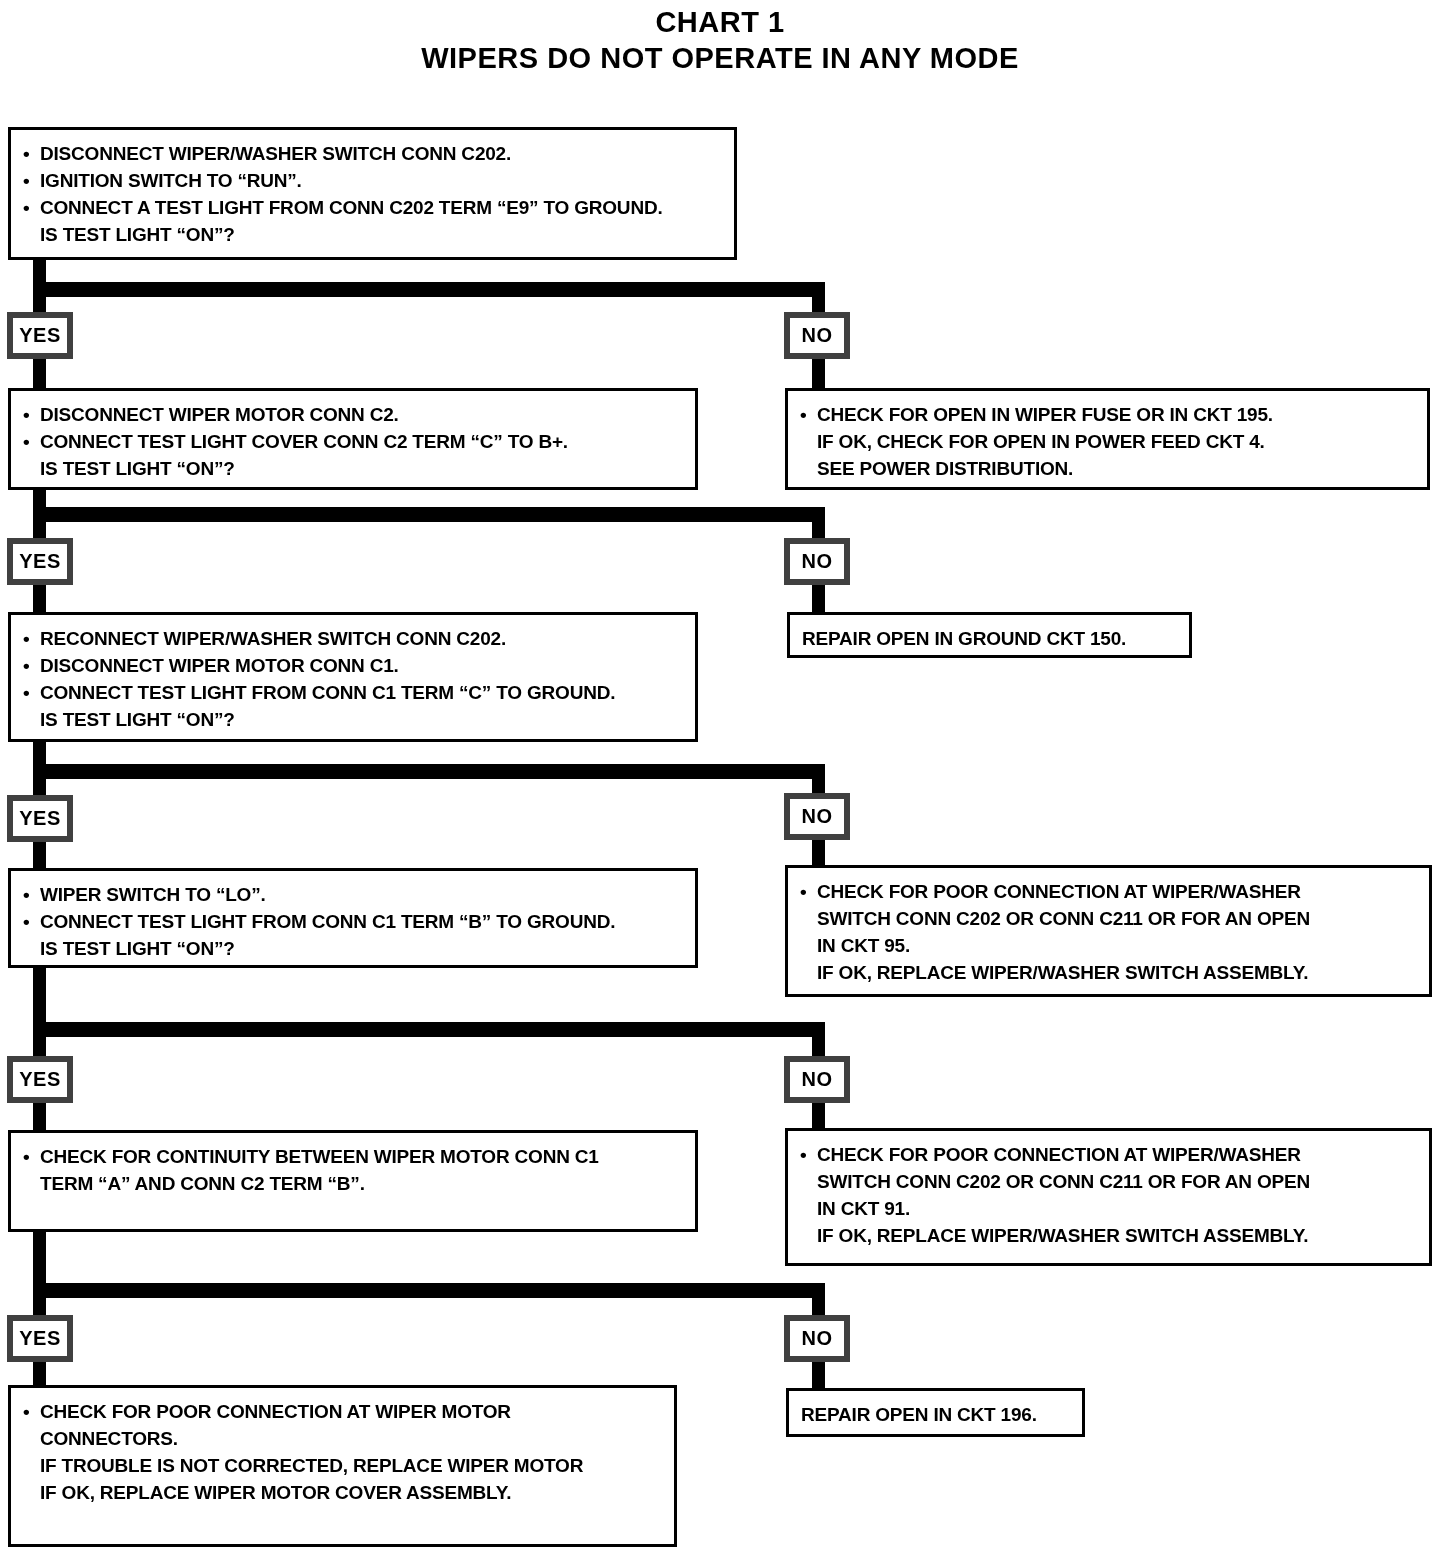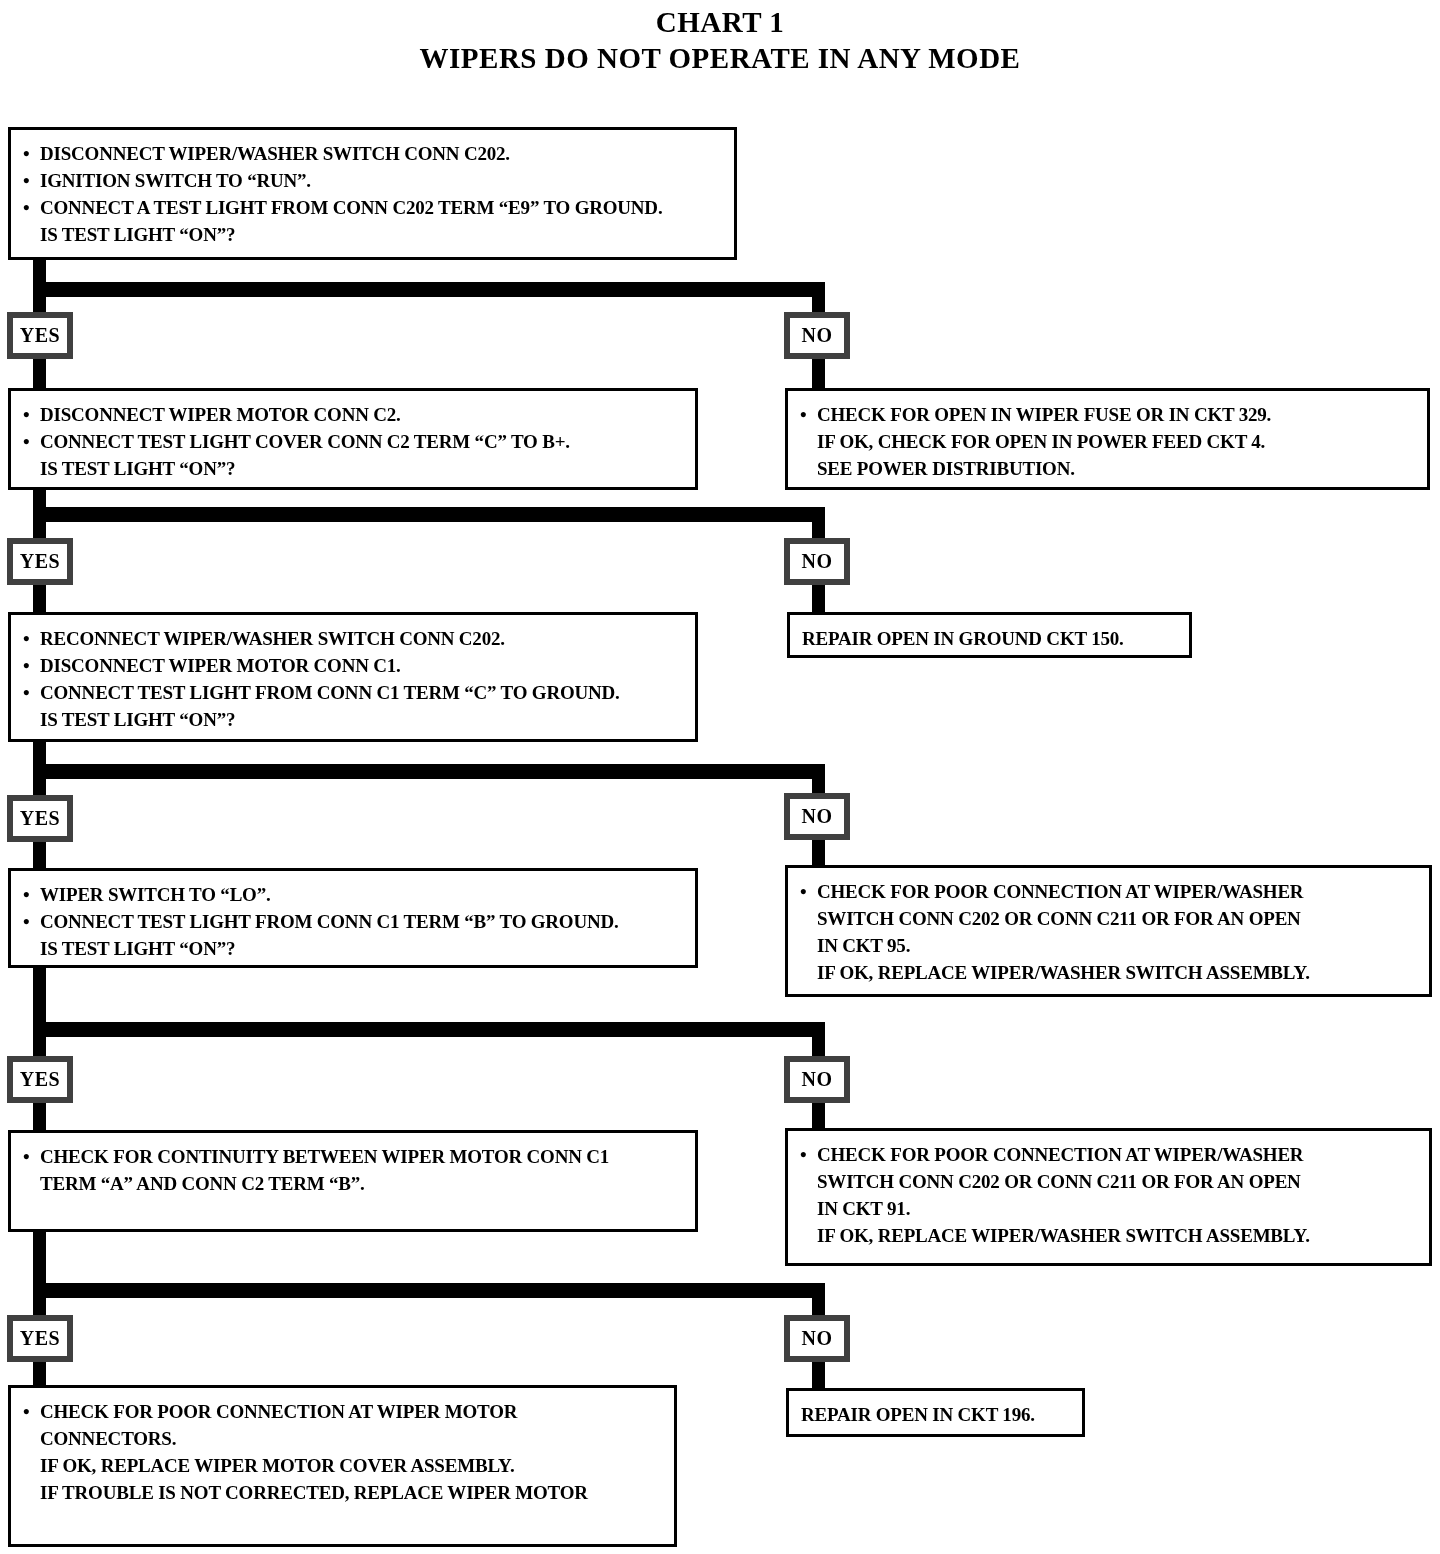--- a/index.html
+++ b/index.html
@@ -1,21 +1,21 @@
 <!DOCTYPE html>
 <html><head>
 <meta charset="utf-8">
 <style>
   html, body { margin: 0; padding: 0; background: #ffffff; }
   #canvas {
     position: relative;
     width: 1440px;
     height: 1554px;
     background: #ffffff;
-    font-family: Liberation Serif, serif;
+    font-family: Liberation Sans, sans-serif;
     color: #000000;
   }
   .title-line {
     position: absolute;
     left: 0; width: 1440px;
     text-align: center;
     font-size: 29px;
     font-weight: bold;
     letter-spacing: 0.5px;
     white-space: nowrap;
@@ -100,21 +100,21 @@
       <span>NO</span>
     </div>
 
   <div class="qbox" style="left:8px; top:388px; width:690px; height:102px;">
     <div class="tline"><span class="dot">•</span><span>DISCONNECT WIPER MOTOR CONN C2.</span></div>
     <div class="tline"><span class="dot">•</span><span>CONNECT TEST LIGHT COVER CONN C2 TERM “C” TO B+.</span></div>
     <div class="tline"><span>IS TEST LIGHT “ON”?</span></div>
   </div>
 
   <div class="qbox" style="left:785px; top:388px; width:645px; height:102px;">
-    <div class="tline"><span class="dot">•</span><span>CHECK FOR OPEN IN WIPER FUSE OR IN CKT 329.</span></div>
+    <div class="tline"><span class="dot">•</span><span>CHECK FOR OPEN IN WIPER FUSE OR IN CKT 195.</span></div>
     <div class="tline"><span>IF OK, CHECK FOR OPEN IN POWER FEED CKT 4.</span></div>
     <div class="tline"><span>SEE POWER DISTRIBUTION.</span></div>
   </div>
 
   <div class="tag" style="left:7px;  top:538px;">
       <span>YES</span>
     </div>
   <div class="tag" style="left:784px; top:538px;">
       <span>NO</span>
     </div>
@@ -172,21 +172,21 @@
   <div class="tag" style="left:7px;  top:1315px;">
       <span>YES</span>
     </div>
   <div class="tag" style="left:784px; top:1315px;">
       <span>NO</span>
     </div>
 
   <div class="qbox" style="left:8px; top:1385px; width:669px; height:162px;">
     <div class="tline"><span class="dot">•</span><span>CHECK FOR POOR CONNECTION AT WIPER MOTOR</span></div>
     <div class="tline"><span>CONNECTORS.</span></div>
+    <div class="tline"><span>IF TROUBLE IS NOT CORRECTED, REPLACE WIPER MOTOR</span></div>
     <div class="tline"><span>IF OK, REPLACE WIPER MOTOR COVER ASSEMBLY.</span></div>
-    <div class="tline"><span>IF TROUBLE IS NOT CORRECTED, REPLACE WIPER MOTOR</span></div>
   </div>
 
   <div class="qbox" style="left:786px; top:1388px; width:299px; height:49px;">
     <div class="tline plain"><span>REPAIR OPEN IN CKT 196.</span></div>
   </div>
 
 </div>
 
 </body></html>

